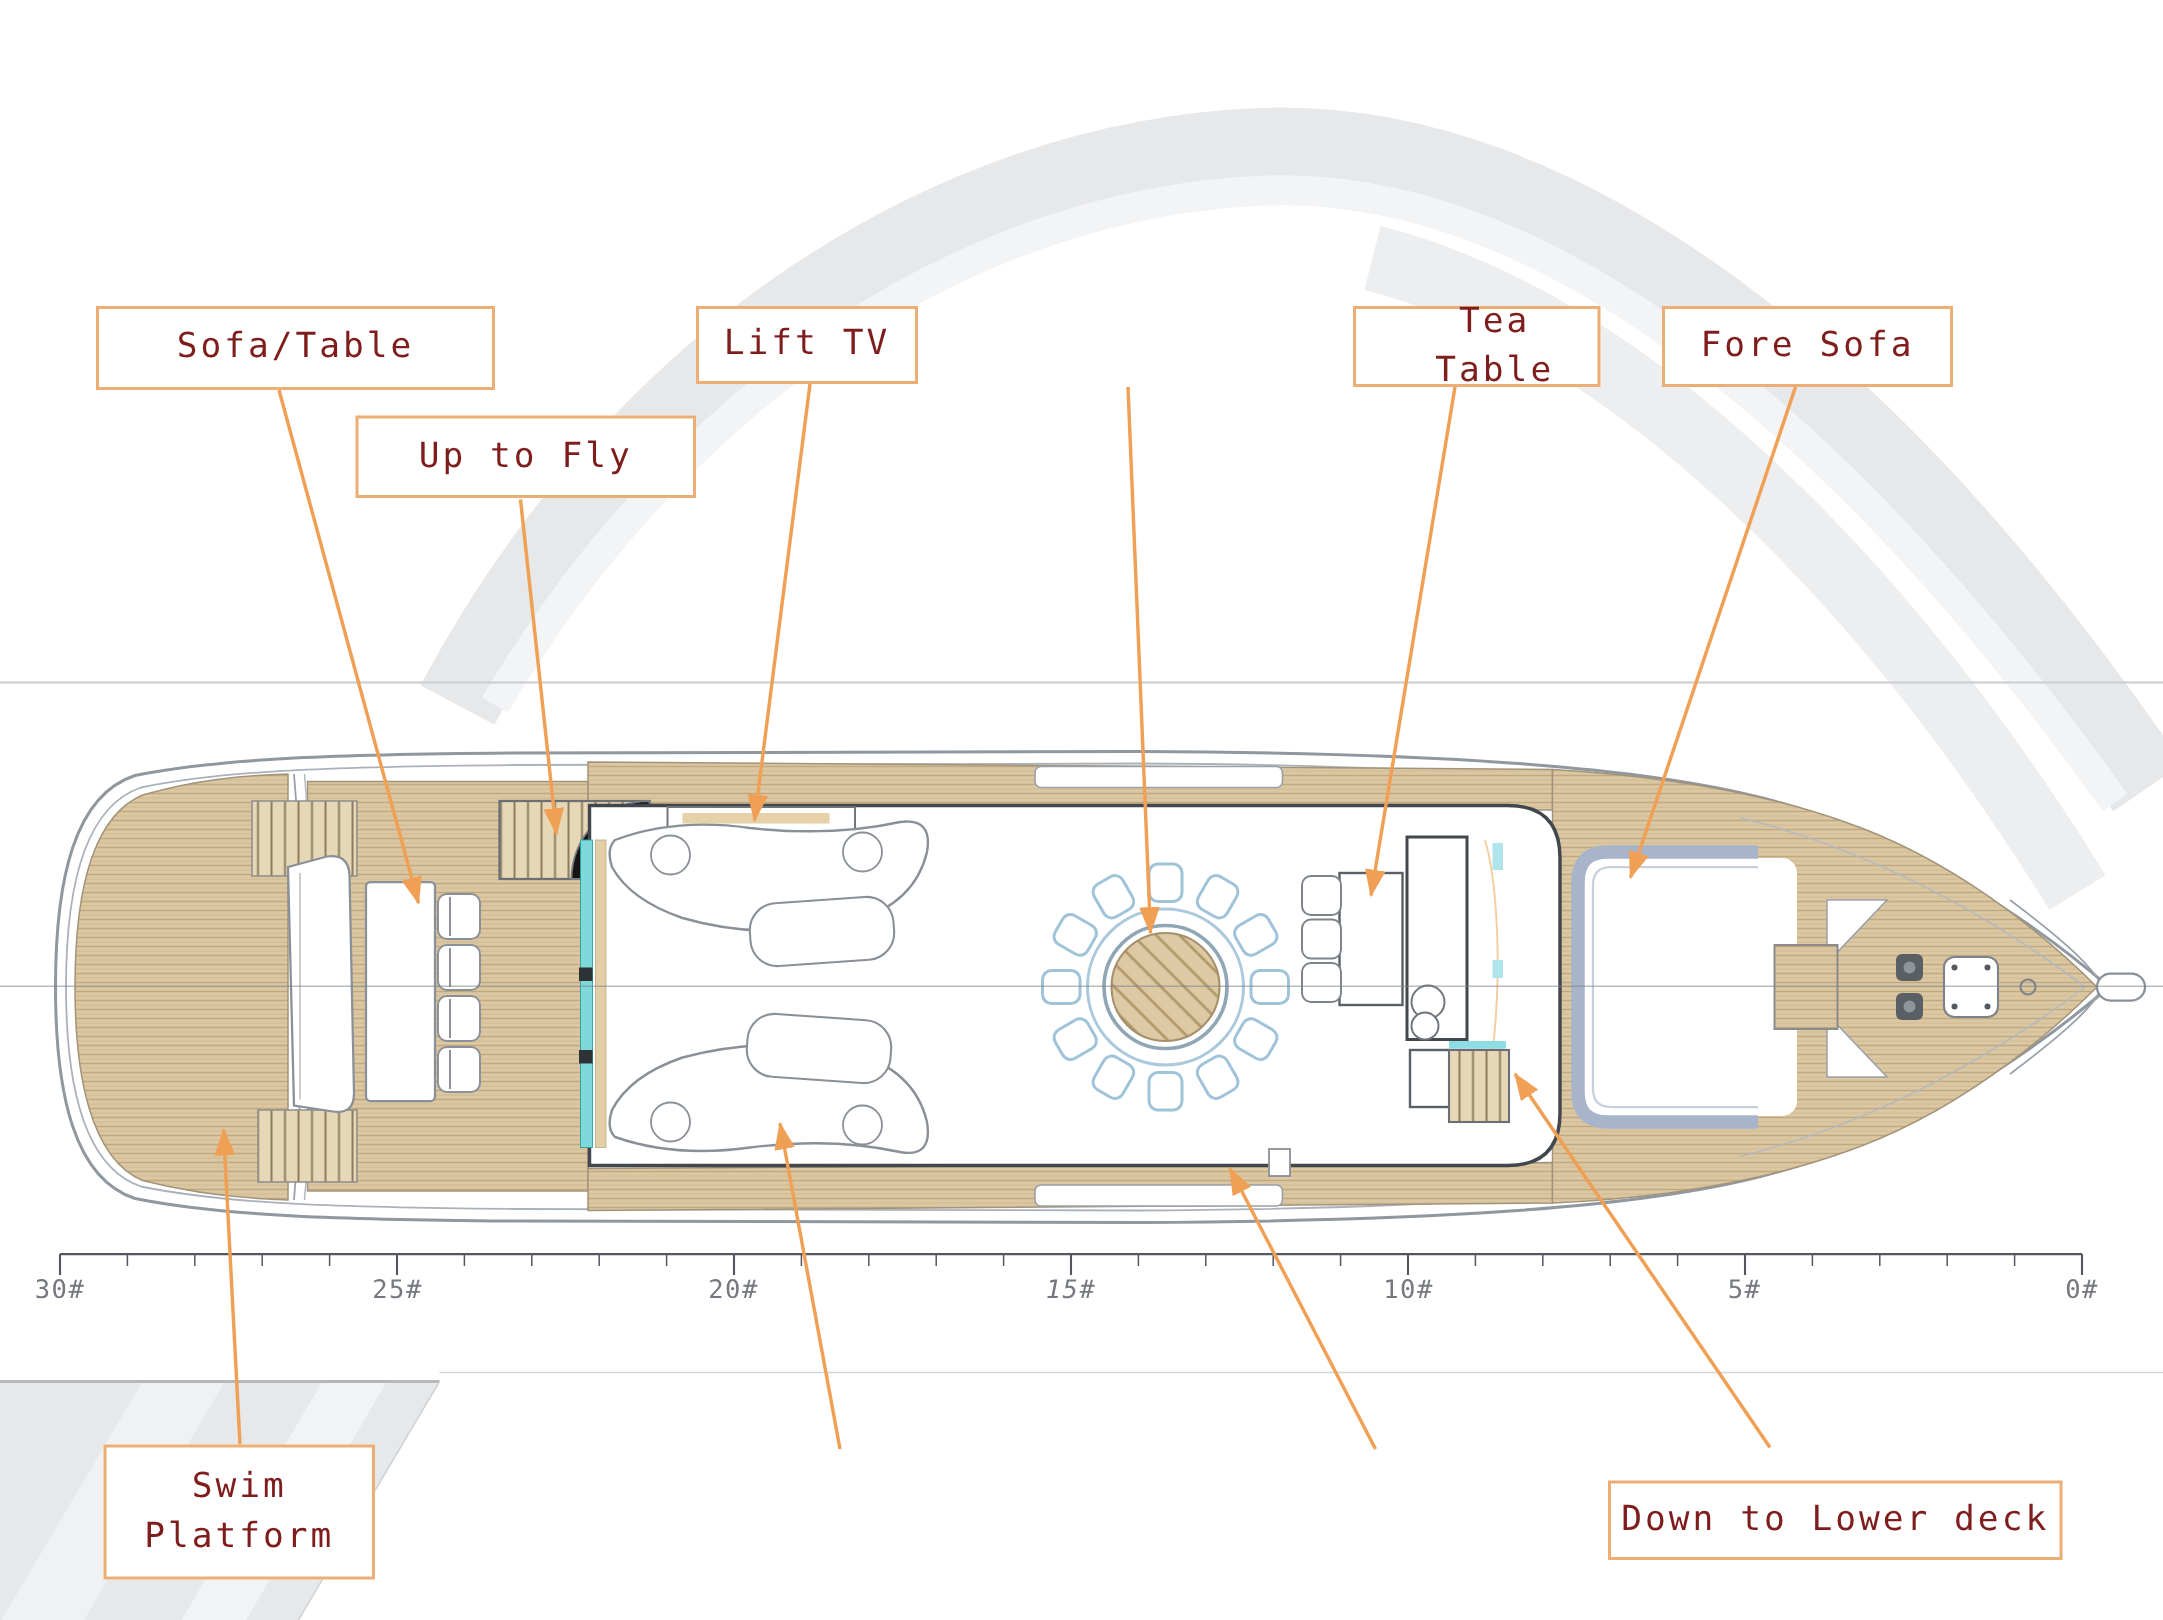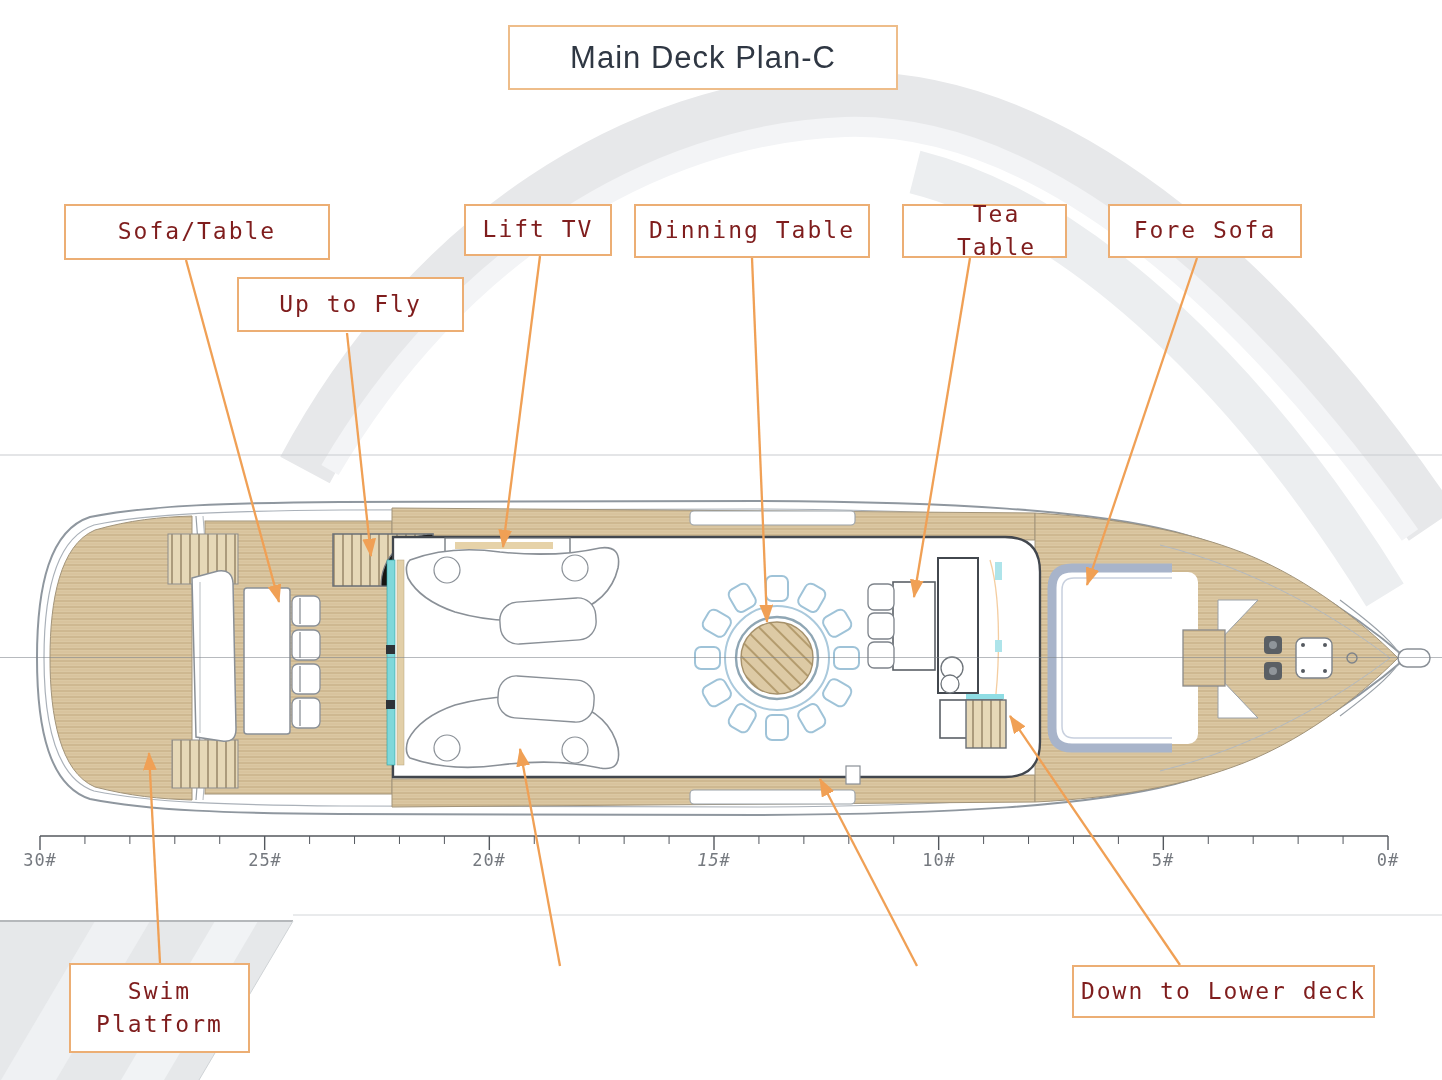--- a/index.html
+++ b/index.html
@@ -248,30 +248,28 @@
     <line x1="752" y1="258" x2="767" y2="622" marker-end="url(#ah)"></line>
     <line x1="970" y1="258" x2="914" y2="597" marker-end="url(#ah)"></line>
     <line x1="1197" y1="258" x2="1087" y2="585" marker-end="url(#ah)"></line>
     <line x1="160" y1="963" x2="149" y2="753" marker-end="url(#ah)"></line>
     <line x1="560" y1="966" x2="520" y2="749" marker-end="url(#ah)"></line>
     <line x1="917" y1="966" x2="820" y2="779" marker-end="url(#ah)"></line>
     <line x1="1180" y1="965" x2="1010" y2="716" marker-end="url(#ah)"></line>
   </g>
 </svg>
 
-<div class="title-box" style="left:508px;top:25px;width:390px;height:65px;">Main Deck Plan-C</div>
 
 <div class="callout" style="left:64px;top:204px;width:266px;height:56px;">Sofa/Table</div>
 <div class="callout" style="left:237px;top:277px;width:227px;height:55px;">Up to Fly</div>
 <div class="callout" style="left:464px;top:204px;width:148px;height:52px;">Lift TV</div>
-<div class="callout" style="left:634px;top:204px;width:236px;height:54px;">Dinning Table</div>
 <div class="callout" style="left:902px;top:204px;width:165px;height:54px;padding-left:24px;">Tea Table</div>
 <div class="callout" style="left:1108px;top:204px;width:194px;height:54px;">Fore Sofa</div>
 <div class="callout" style="left:69px;top:963px;width:181px;height:90px;padding:4px 14px;">Swim Platform</div>
-<div class="callout" style="left:1072px;top:965px;width:303px;height:53px;">Down to Lower deck</div>
+<div class="callout" style="left:1072px;top:987px;width:303px;height:53px;">Down to Lower deck</div>
 
 <div class="rlabel" style="left:8px;top:850px;">30#</div>
 <div class="rlabel" style="left:233px;top:850px;">25#</div>
 <div class="rlabel" style="left:457px;top:850px;">20#</div>
 <div class="rlabel" style="left:682px;top:850px;font-style:italic;">15#</div>
 <div class="rlabel" style="left:907px;top:850px;">10#</div>
 <div class="rlabel" style="left:1131px;top:850px;">5#</div>
 <div class="rlabel" style="left:1356px;top:850px;">0#</div>
 
 </div>

